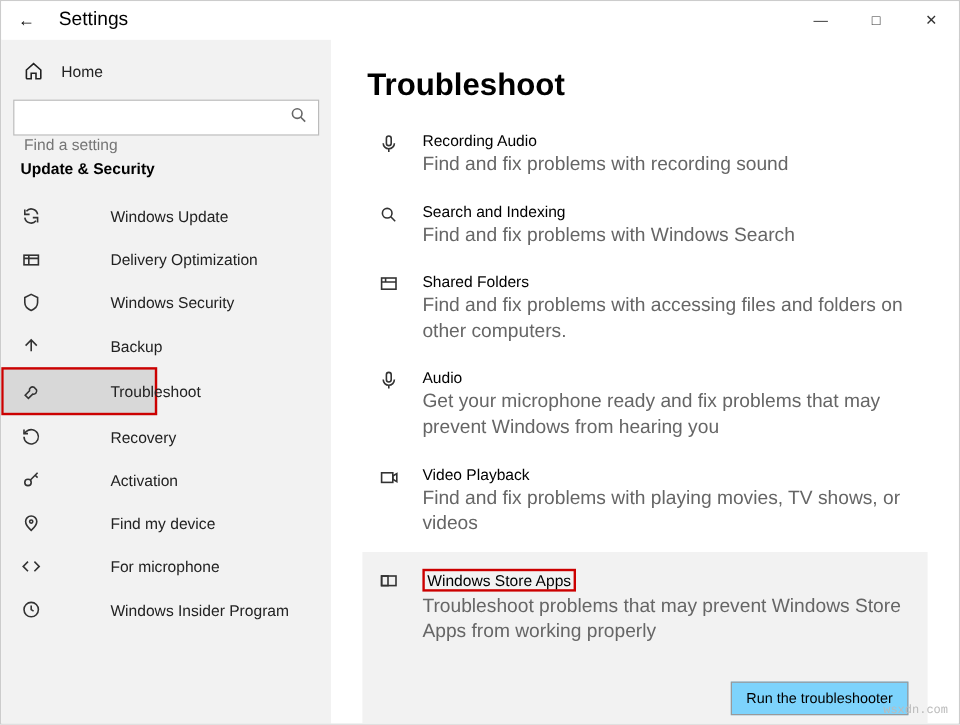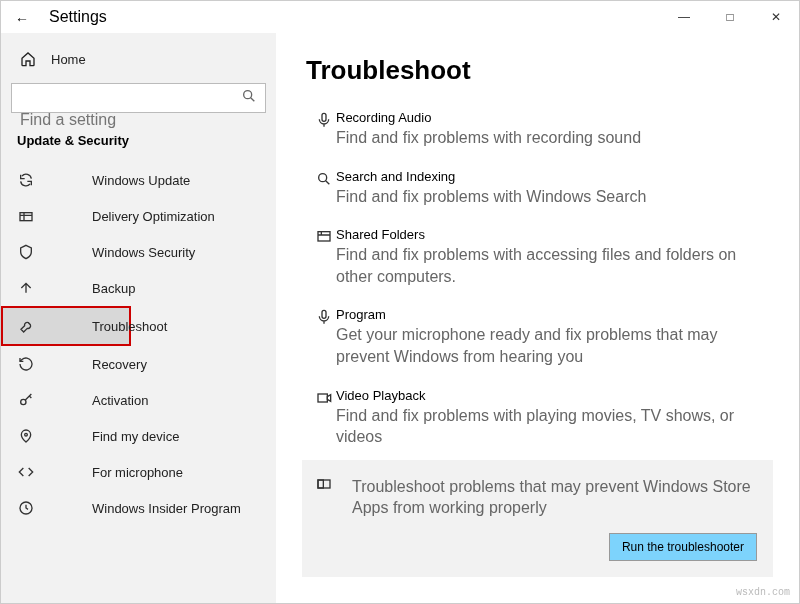--- a/index.html
+++ b/index.html
@@ -8,32 +8,32 @@
 .titlebar { height: 32px; display: flex; align-items: center; padding-left: 14px; background: #fff; }
 .titlebar .back { width: 20px; font-size: 14px; color: #000; cursor: pointer; }
 .titlebar .title { font-size: 16px; margin-left: 14px; color: #000; }
 .titlebar .controls { margin-left: auto; display: flex; }
 .titlebar .controls .btn { width: 46px; height: 32px; display: flex; align-items: center; justify-content: center; font-size: 12px; color: #333; cursor: pointer; }
 .body { display: flex; flex: 1; overflow: hidden; }
 .sidebar { width: 275px; background: #f2f2f2; padding-top: 10px; display: flex; flex-direction: column; }
 .home-row { display: flex; align-items: flex-end; padding: 8px 18px; font-size: 13px; color: #222; cursor: pointer; }
 .home-row .icon { width: 18px; margin-right: 14px; display: flex; align-items: center; justify-content: center; }
 .search-box { margin: 8px 10px 14px 10px; height: 30px; border: 1px solid #bbb; background: #fff; display: flex; align-items: center; padding: 0 8px; }
-.search-box input { border: none; outline: none; flex: 1; font-size: 16px; background: transparent; margin-top: 44px; }
+.search-box input { border: none; outline: none; flex: 1; font-size: 13px; background: transparent; margin-top: 44px; }
 .search-box .sicon { width: 16px; color: #666; }
 .section-header { font-size: 13px; font-weight: 600; padding: 6px 16px 14px 16px; color: #000; }
 .nav { display: flex; flex-direction: column; }
 .nav-item { display: flex; align-items: center; padding: 10px 16px; font-size: 13px; color: #222; cursor: pointer; gap: 41px; }
 .nav-item .icon { width: 18px; margin-right: 16px; display: flex; align-items: center; justify-content: center; color: #333; }
 .nav-item.selected { background: #d8d8d8; }
 .highlight-red { border: 2px solid #c00; }
 .content { flex: 1; padding: 22px 30px 10px 30px; overflow: hidden; background: #fff; position: relative; }
 .content h1 { font-size: 26px; font-weight: 600; margin-bottom: 14px; }
 .ts-list { display: flex; flex-direction: column; }
-.ts-item { display: flex; padding: 10px 6px; gap: 0; }
+.ts-item { display: flex; padding: 10px 6px; gap: 16px; }
 .ts-item .icon { width: 24px; display: flex; align-items: flex-start; justify-content: center; color: #333; margin-top: 2px; }
 .ts-item .txt { flex: 1; }
 .ts-item .txt .title { font-size: 13px; color: #000; }
 .ts-item .txt .desc { font-size: 16px; color: #666; margin-top: 2px; line-height: 1.35; }
 .ts-item.expanded { background: #f2f2f2; padding: 14px 10px 16px 10px; margin: 2px -4px 0 -4px; flex-direction: column; }
 .ts-item.expanded .row1 { display: flex; gap: 16px; }
 .ts-item.expanded .run-row { display: flex; justify-content: flex-end; margin-top: 14px; padding-right: 6px; }
 .run-btn { background: #7dd3fc; border: 1px solid #999; padding: 6px 12px; font-size: 12px; cursor: pointer; }
 .question { margin-top: 24px; }
 .question h2 { font-size: 18px; font-weight: 600; margin-bottom: 4px; }
@@ -214,21 +214,21 @@
         </div>
 
         <div class="ts-item">
           <span class="icon">
               <svg viewBox="0 0 24 24" fill="none" stroke="currentColor" stroke-width="2">
                 <rect x="9" y="2" width="6" height="12" rx="3"></rect>
                 <path d="M5 11a7 7 0 0 0 14 0M12 18v4"></path>
               </svg>
             </span>
           <div class="txt">
-            <div class="title">Program</div>
+            <div class="title">Audio</div>
             <div class="desc">Get your microphone ready and fix problems that may prevent Windows from hearing you</div>
           </div>
         </div>
 
         <div class="ts-item">
           <span class="icon">
               <svg viewBox="0 0 24 24" fill="none" stroke="currentColor" stroke-width="2">
                 <rect x="3" y="6" width="14" height="12"></rect>
                 <path d="M17 10l5-3v10l-5-3z"></path>
               </svg>
@@ -241,20 +241,21 @@
 
         <div class="ts-item expanded">
           <div class="row1">
             <span class="icon">
                 <svg viewBox="0 0 24 24" fill="none" stroke="currentColor" stroke-width="2">
                   <rect x="3" y="6" width="18" height="12"></rect>
                   <rect x="3" y="6" width="8" height="12"></rect>
                 </svg>
               </span>
             <div class="txt">
+              <div class="title"><span class="title-highlight">Windows Store Apps</span></div>
               <div class="desc">Troubleshoot problems that may prevent Windows Store Apps from working properly</div>
             </div>
           </div>
           <div class="run-row">
             <button class="run-btn highlight-red">Run the troubleshooter</button>
           </div>
         </div>
 
       </div>
 

